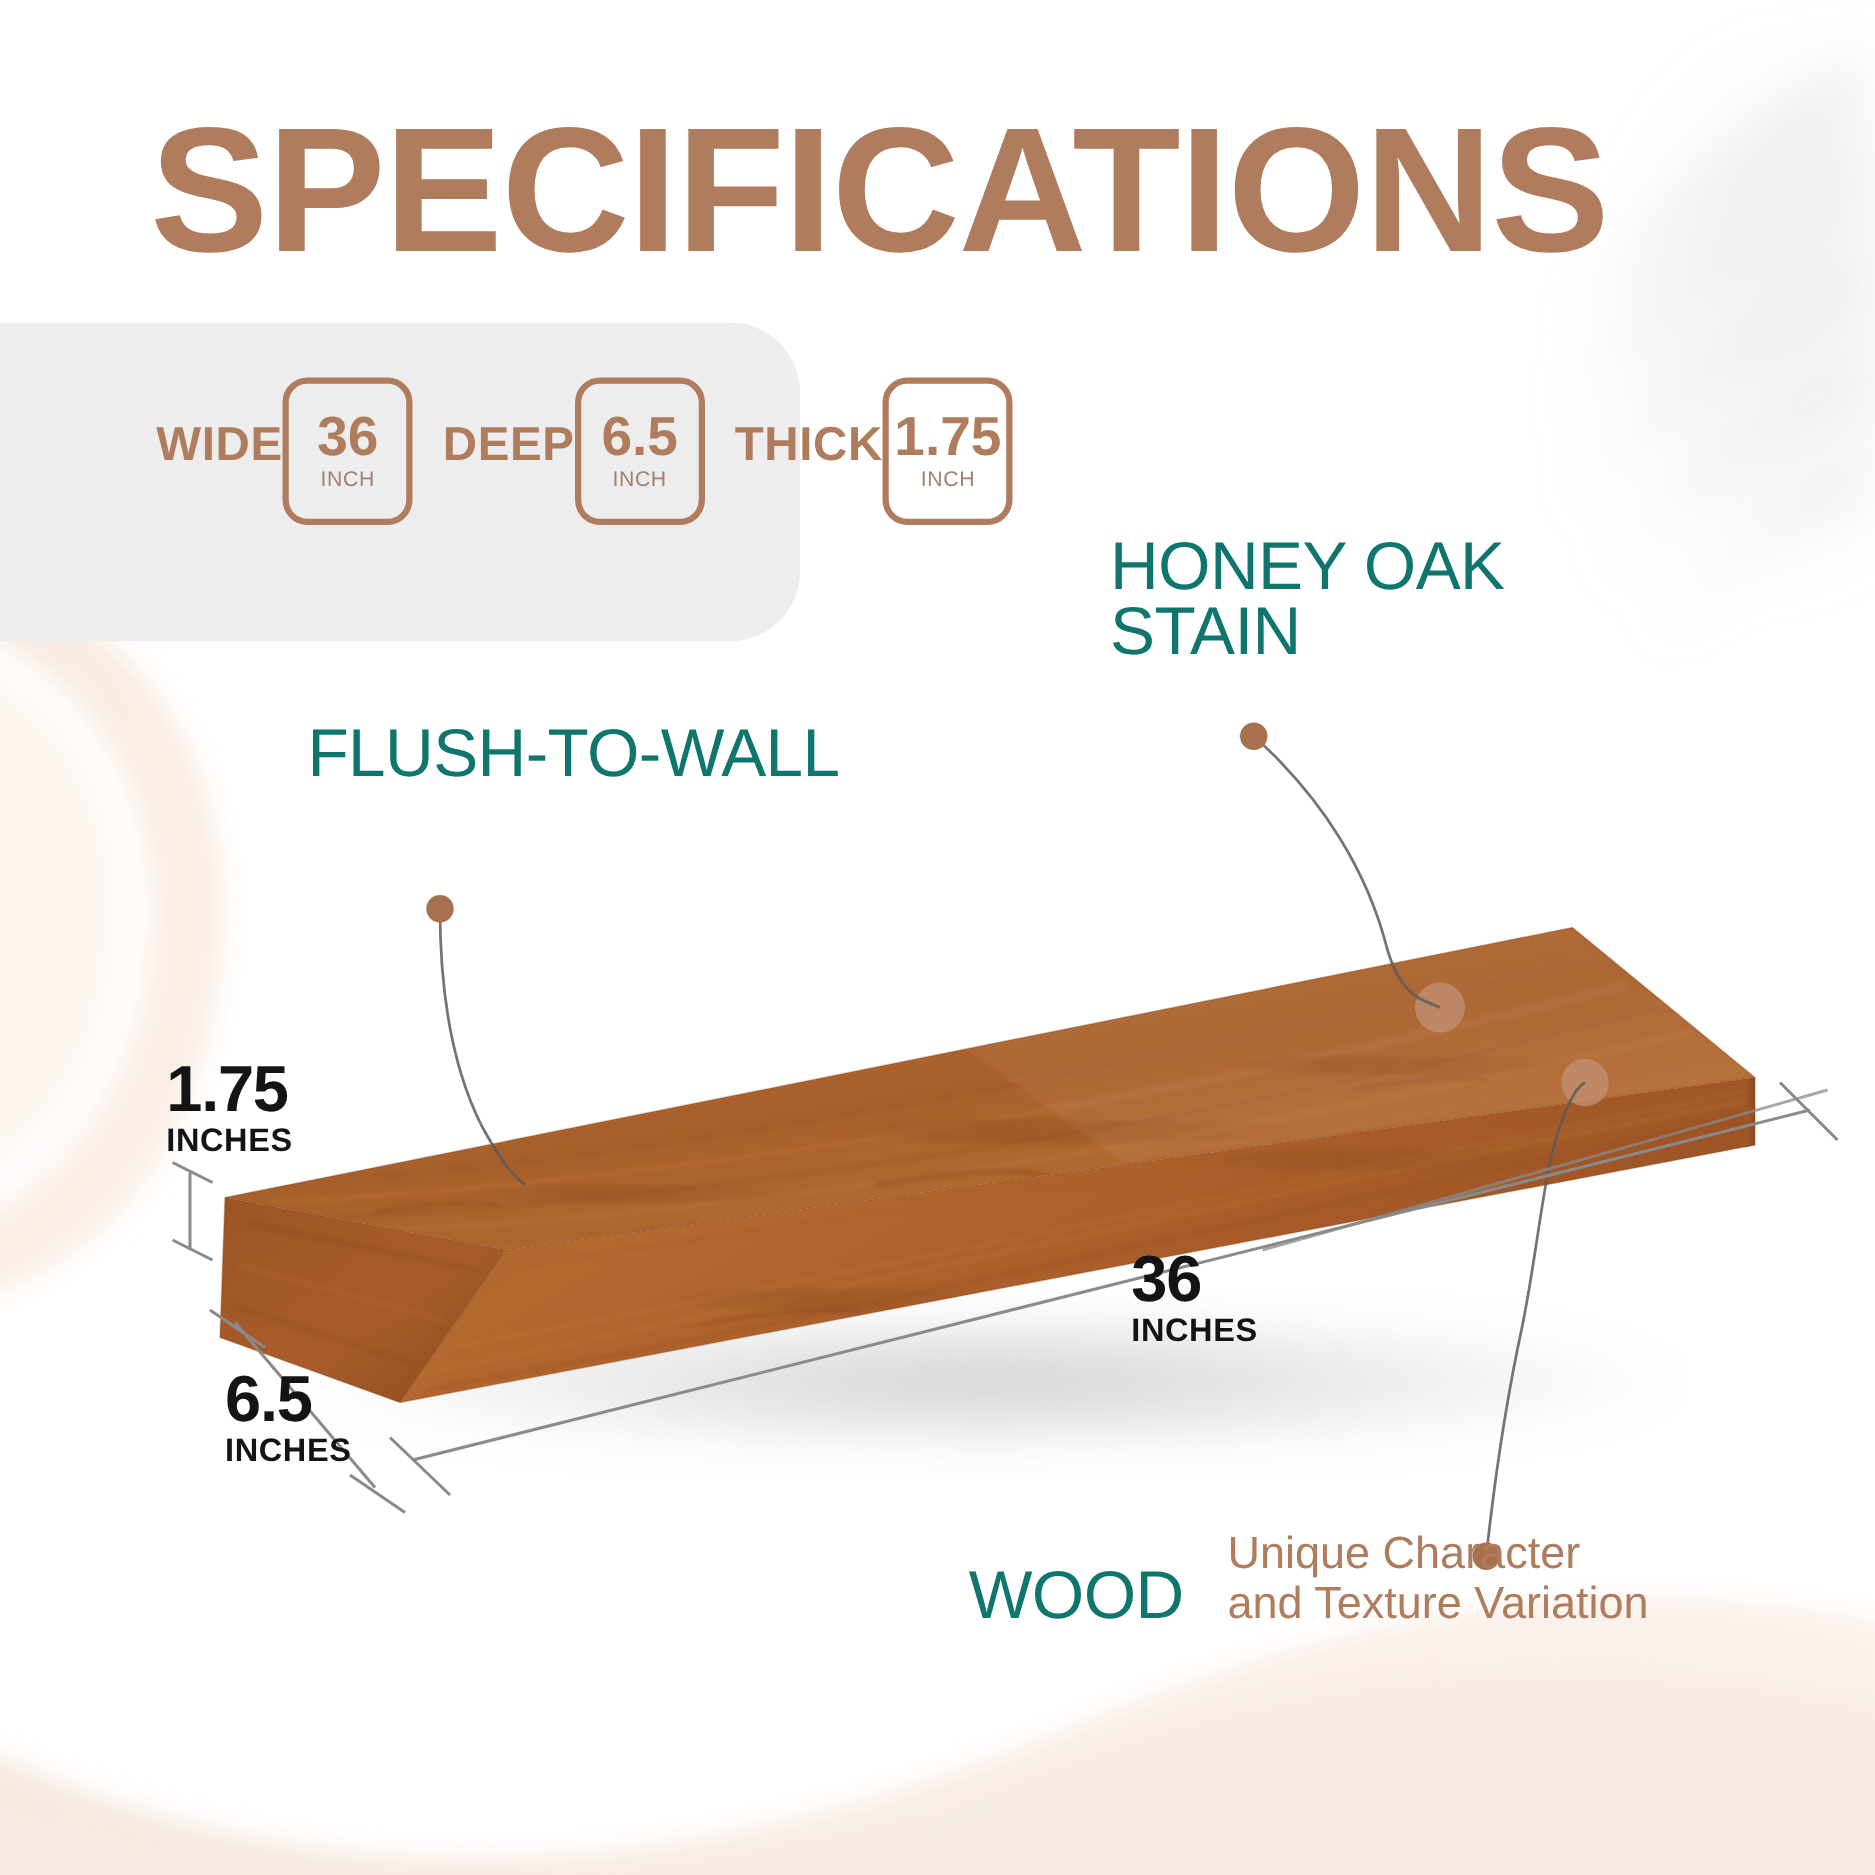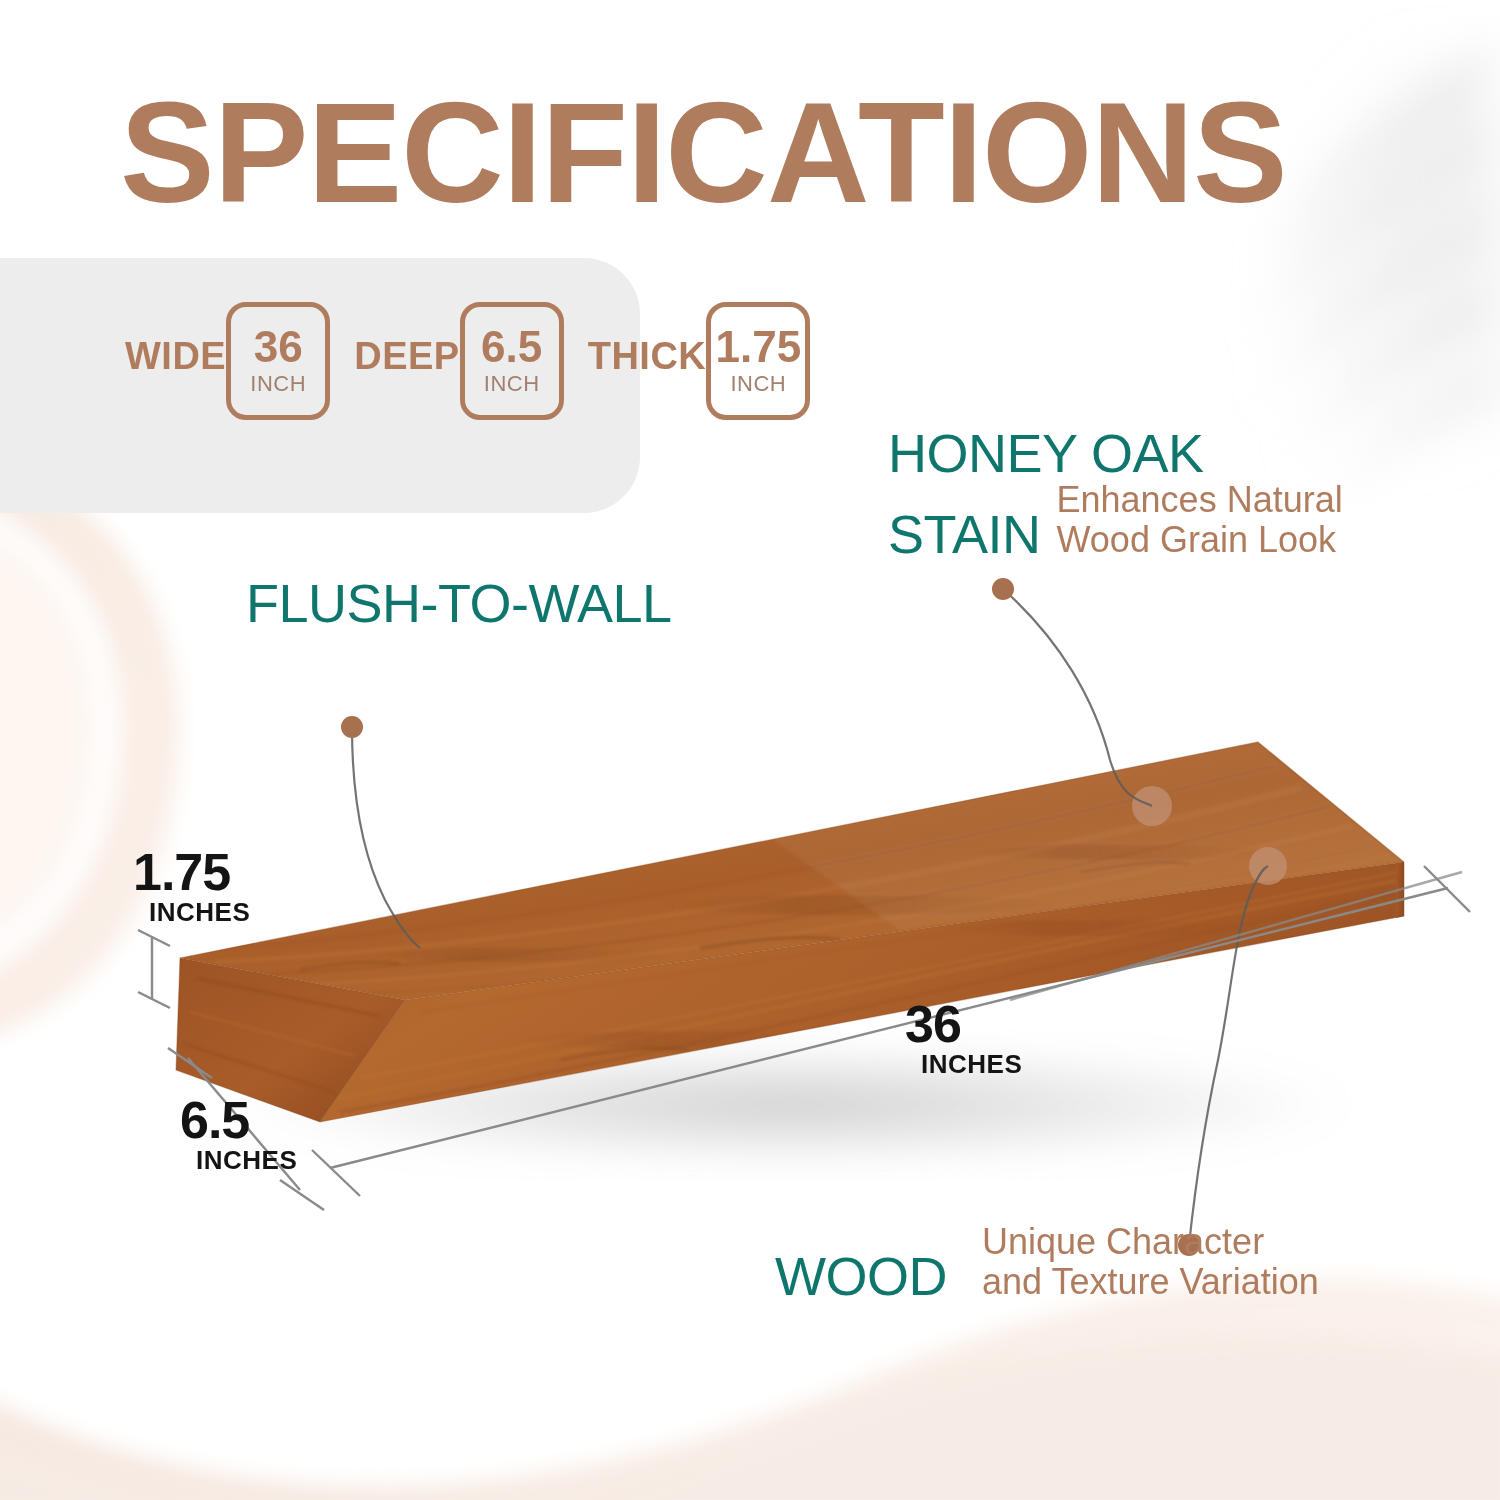--- a/index.html
+++ b/index.html
@@ -48,21 +48,21 @@
   }
   .spec-box {
     width:104px; height:118px;
     border:5px solid #b07c5e;
     border-radius:20px;
     display:flex; flex-direction:column;
     align-items:center; justify-content:center;
     background:transparent;
   }
   .spec-val { font-size:44px; font-weight:bold; color:#b07c5e; line-height:0.98; }
-  .spec-unit { font-size:22px; color:#a08071; margin-top:2px; letter-spacing:0.5px; }
+  .spec-unit { font-size:17px; color:#a08071; margin-top:2px; letter-spacing:0.5px; }
 
   
   .callout { position:absolute; z-index:6; }
   .callout .ttl {
     font-size:54px; font-weight:normal; color:#0f766e;
     line-height:0.96; letter-spacing:-0.5px; white-space:nowrap;
     display:inline;
   }
   .callout .sub {
     font-size:36px; color:#b07c5e; line-height:1.12;
@@ -72,21 +72,21 @@
   .c-honey  { left:888px; top:428px; text-align:left; }
   .c-honey .l2 { display:flex; align-items:flex-end; gap:16px; }
   .c-flush  { left:246px; top:578px; }
   .c-flush .l2 { display:flex; align-items:flex-end; gap:18px; }
   .c-wood   { left:775px; top:1222px; }
   .c-wood .l2 { display:flex; align-items:flex-end; gap:35px; }
 
   
   .dim { position:absolute; z-index:6; color:#141414; }
   .dim .v { font-size:52px; font-weight:bold; line-height:0.95; letter-spacing:-1px; }
-  .dim .u { font-size:26px; font-weight:bold; letter-spacing:0.5px;margin-left:16px; }
+  .dim .u { font-size:26px; font-weight:bold; letter-spacing:0.5px; }
   .d-175 { left:133px; top:848px; }
   .d-65  { left:180px; top:1096px; }
   .d-36  { left:905px; top:1000px; }
 
   
   #product { position:absolute; inset:0; z-index:3; pointer-events:none; }
   #lines   { position:absolute; inset:0; z-index:4; pointer-events:none; }
 </style>
 </head>
 <body>
@@ -291,24 +291,20 @@
       </div>
     </div>
 
   </div>
 </div>
 
 <div class="callout c-honey">
   <div class="ttl">HONEY OAK</div>
   <div class="l2">
     <span class="ttl">STAIN</span>
-    <span class="sub">
-      <span>Enhances Natural</span><br>
-      <span>Wood Grain Look</span>
-    </span>
   </div>
 </div>
 
 <div class="callout c-flush">
   <div class="ttl">FLUSH-TO-WALL</div>
 </div>
 
 <div class="callout c-wood">
   <div class="l2">
     <span class="ttl">WOOD</span>

